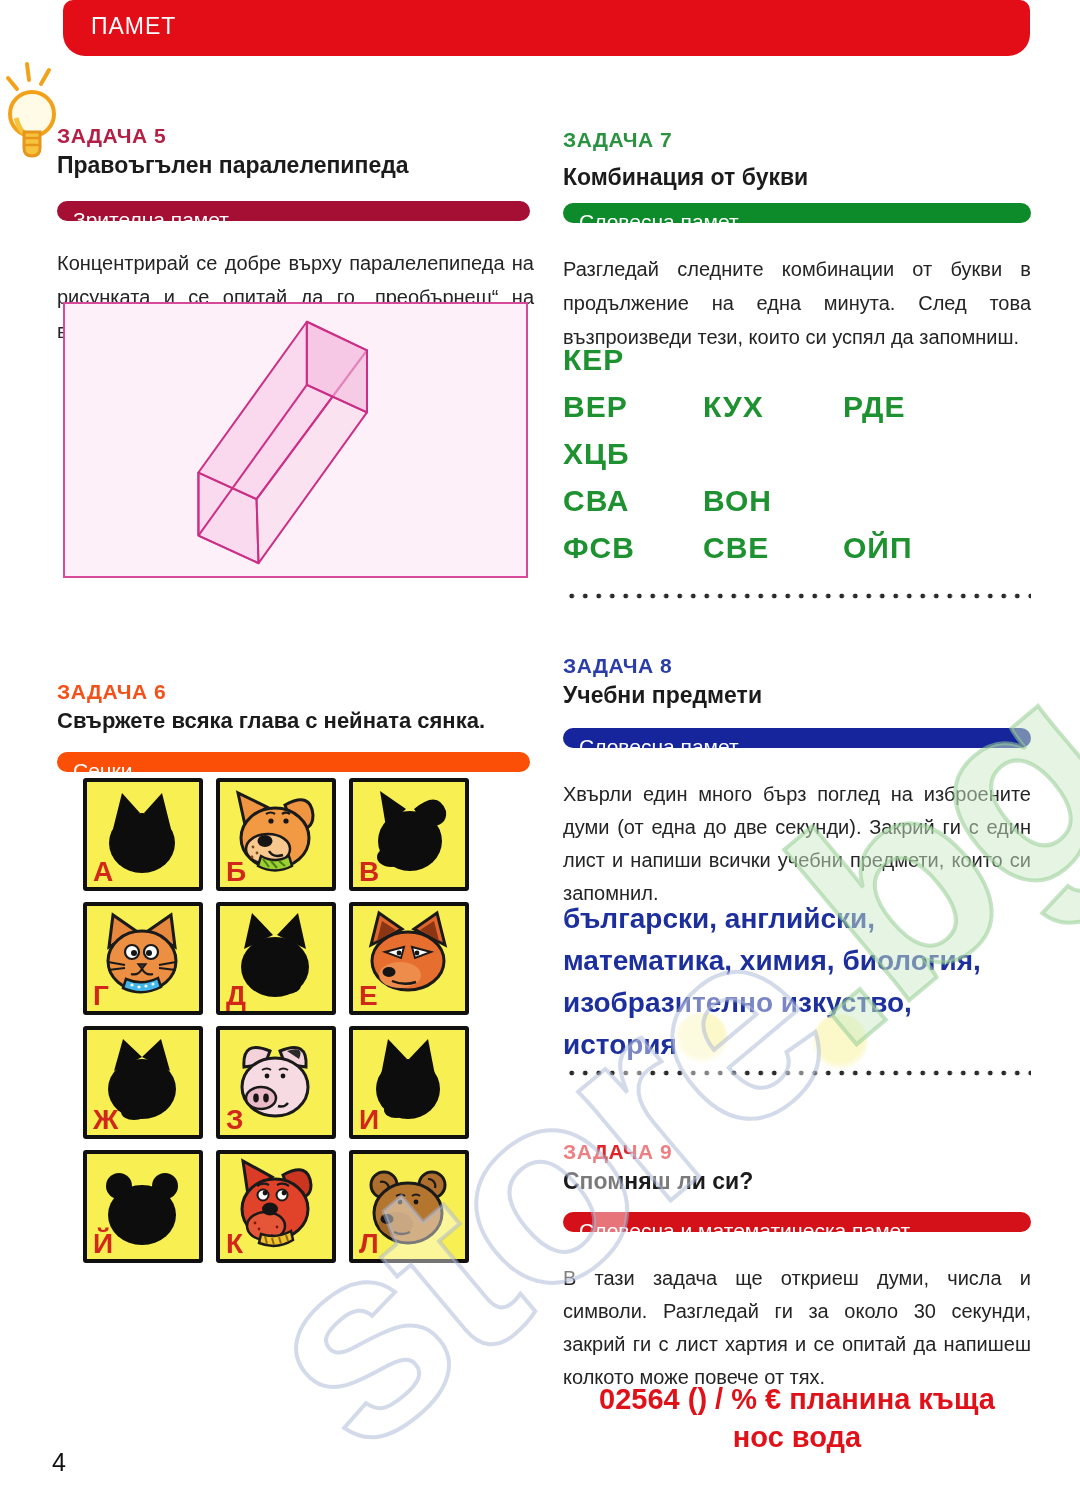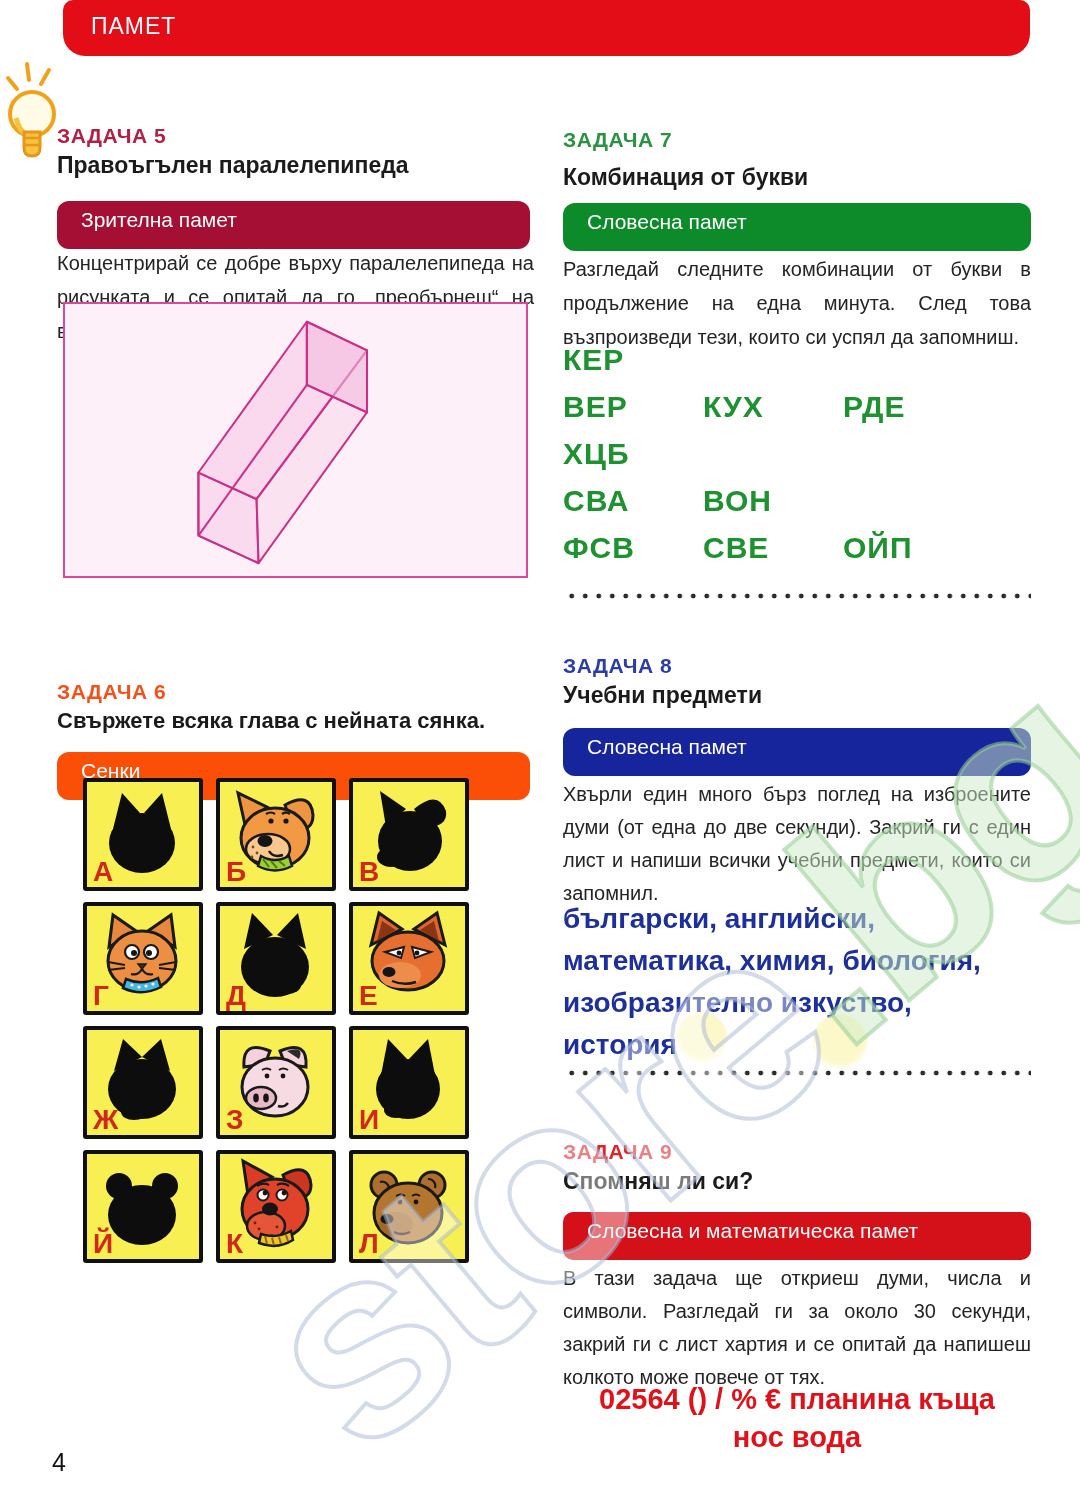--- a/index.html
+++ b/index.html
@@ -10,22 +10,22 @@
   .header-bar{position:absolute;left:63px;top:0;width:967px;height:56px;
     background:var(--header-bar);border-radius:10px 10px 22px 22px;}
   .header-bar .title{position:absolute;left:28px;top:13px;color:#fff;font-size:23px;letter-spacing:1px;}
 
   .bulb{position:absolute;left:2px;top:56px;width:62px;height:126px;}
 
   
   .sec{position:absolute;box-sizing:border-box;margin-top:40px;}
   .label{font-size:21px;font-weight:bold;letter-spacing:.5px;}
   .sec-title{font-size:23px;font-weight:bold;color:#1b1b1b;}
-  .banner{height:48px;border-radius:12px;color:#fff;font-size:21px;line-height:38px;
-          padding-left:24px;box-sizing:border-box;}
+  .banner{height:20px;border-radius:12px;color:#fff;font-size:21px;line-height:38px;
+          padding-left:16px;box-sizing:border-box;}
   .bodytext{font-size:20px;line-height:34px;color:#242424;text-align:justify;}
 
   .t5-label{color:var(--task5-label);}  .t5-banner{background:var(--task5-banner);}
   .t6-label{color:var(--task6-label);}  .t6-banner{background:var(--task6-banner);}
   .t7-label{color:var(--task7-label);}  .t7-banner{background:var(--task7-banner);}
   .t8-label{color:var(--task8-label);}  .t8-banner{background:var(--task8-banner);}
   .t9-label{color:var(--task9-label);}  .t9-banner{background:var(--task9-banner);border-radius:10px;}
 
   
   .figure{position:absolute;left:63px;top:302px;width:465px;height:276px;

